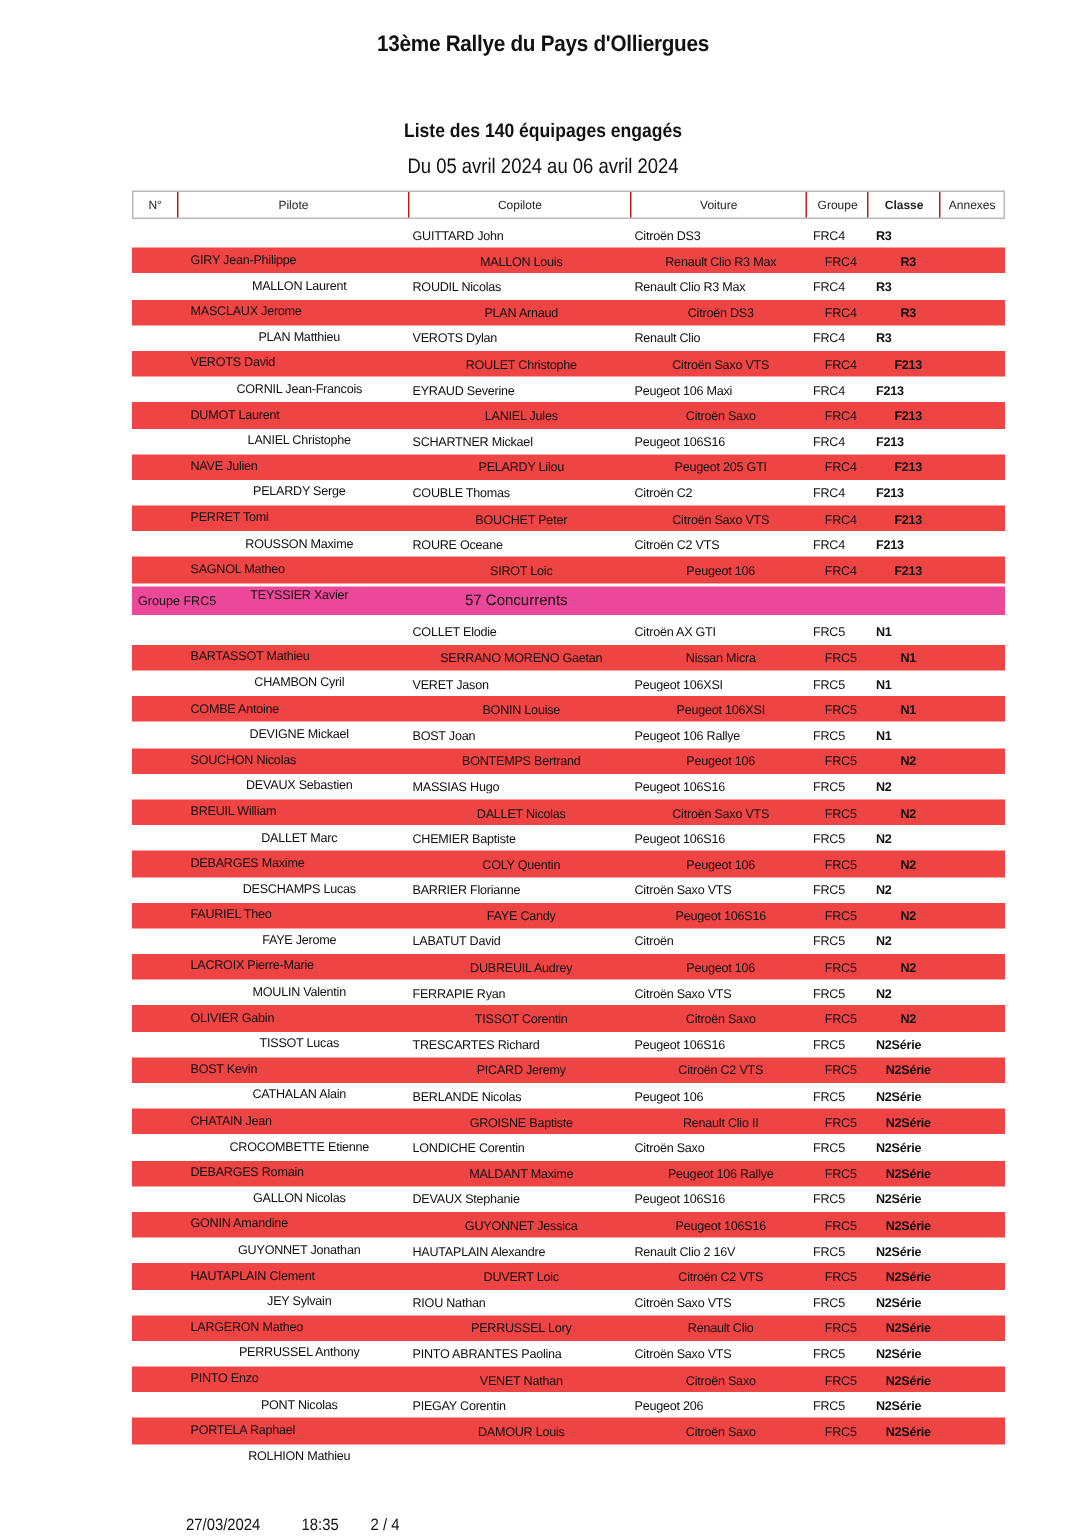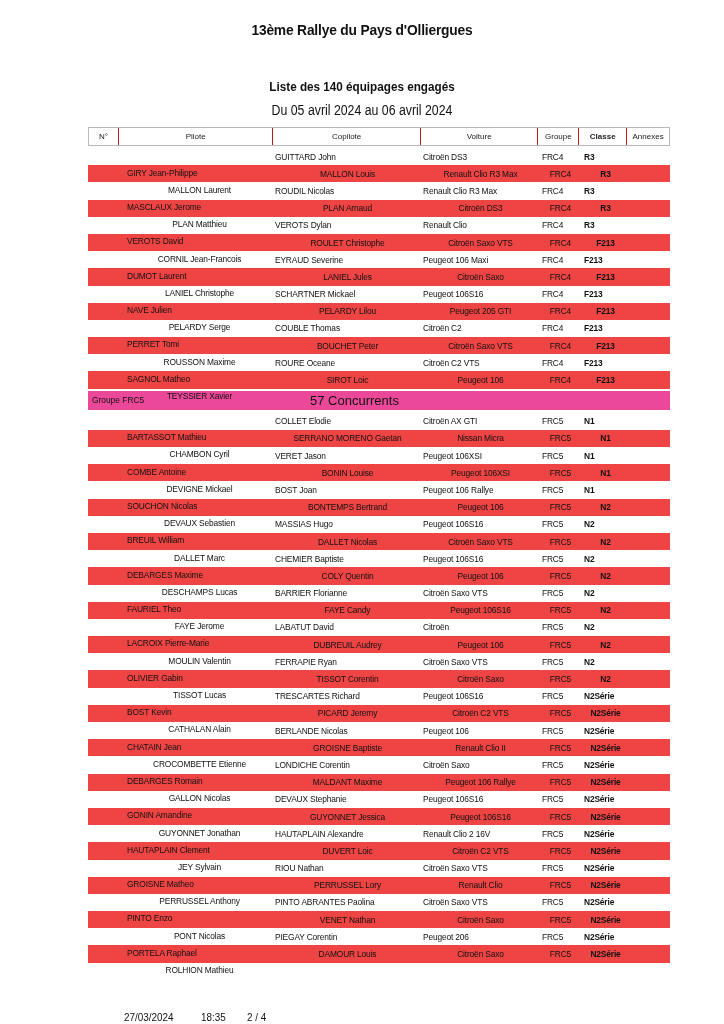--- a/index.html
+++ b/index.html
@@ -29,21 +29,21 @@
   .row .td.c-pil { padding-left: 10px; margin-top: 32px; }
   .row .td.c-cop { padding-left: 3px; }
   .row .td.c-voi { padding-left: 3px; }
   .row .td.c-grp { padding-left: 4px; }
   .row .td.c-cls { padding-left: 5px; }
   .row .td.c-num { position: relative; }
   .heart { position: absolute; right: -3px; top: -1px; font-size: 8px; color: #111; }
   .group-row { display: flex; height: 19px; align-items: center; background: #ec4899;
                font-size: 8.4px; margin: 2px 0 3px 0; }
   .group-row .gname { width: 184px; padding-left: 4px; box-sizing: border-box; font-weight: normal; }
-  .group-row .gcount { padding-left: 38px; font-size: 13px; }
+  .group-row .gcount { padding-left: 38px; font-size: 10px; }
   .footer { position: absolute; top: 1011px; font-size: 11px; color: #111; transform: scaleX(0.9); transform-origin: left; }
   .f-date { left: 124px; }
   .f-time { left: 201px; }
   .f-page { left: 247px; }
 </style>
 </head>
 <body>
 
 <div class="title">13ème Rallye du Pays d'Olliergues</div>
 <div class="subtitle">Liste des 140 équipages engagés</div>
@@ -424,21 +424,21 @@
         <div class="td c-num"></div>
         <div class="td c-pil">JEY Sylvain</div>
         <div class="td c-cop">DUVERT Loic</div>
         <div class="td c-voi">Citroën C2 VTS</div>
         <div class="td c-grp">FRC5</div>
         <div class="td c-cls">N2Série</div>
         <div class="td c-ann"></div>
       </div>
       <div class="row">
         <div class="td c-num"></div>
-        <div class="td c-pil">GROISNE Matheo</div>
+        <div class="td c-pil">LARGERON Matheo</div>
         <div class="td c-cop">RIOU Nathan</div>
         <div class="td c-voi">Citroën Saxo VTS</div>
         <div class="td c-grp">FRC5</div>
         <div class="td c-cls">N2Série</div>
         <div class="td c-ann"></div>
       </div>
       <div class="row alt">
         <div class="td c-num"></div>
         <div class="td c-pil">PERRUSSEL Anthony</div>
         <div class="td c-cop">PERRUSSEL Lory</div>

